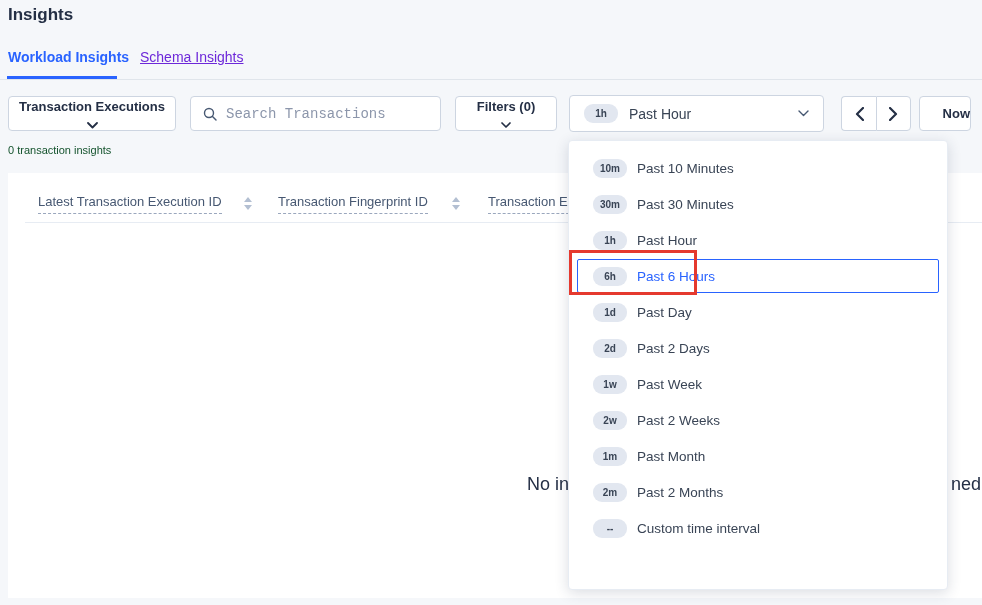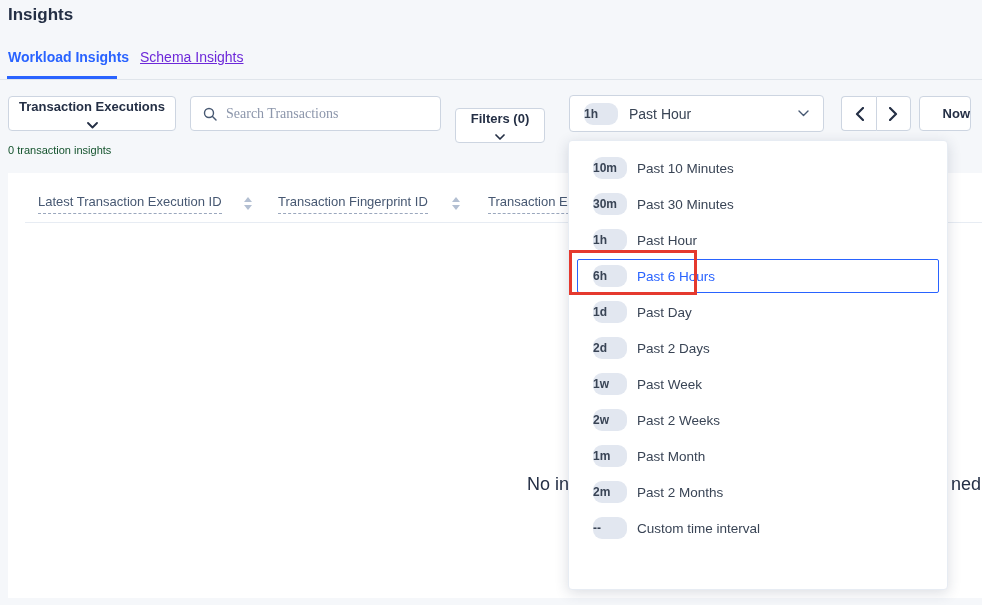--- a/index.html
+++ b/index.html
@@ -24,29 +24,29 @@
   
   .ctl {
     position:absolute; background:#fff; border:1px solid #cdd5e1; border-radius:4px;
     display:flex; align-items:center; font-size:13px; color:#242f45;
   }
   .btn { cursor:pointer; justify-content:center; font-weight:700; gap:8px;flex-direction:column; }
   .btn-select { left:8px; top:96px; width:168px; height:35px; }
   .search-box { left:190px; top:96px; width:251px; height:35px; padding:0 12px; gap:9px; }
   .search-box input {
     border:none; outline:none; flex:1; font-size:14px; color:#394455;
-    font-family:Liberation Serif, serif; background:transparent;
+    font-family:Liberation Mono, monospace; background:transparent;
   }
   .search-box input::placeholder { color:#8c96ab; }
-  .btn-filters { left:455px; top:108px; width:90px; height:35px; }
+  .btn-filters { left:455px; top:96px; width:102px; height:35px; }
   .time-trigger { left:569px; top:95px; width:255px; height:37px; padding:0 14px; gap:11px; cursor:pointer; }
   .time-trigger .chev { margin-left:auto; }
   .badge {
-    background:#e2e7f0; color:#394455; font-weight:700; font-size:12px;
-    border-radius:9px; padding:4px 0; width:34px; text-align:left; flex:0 0 auto;
+    background:#e2e7f0; color:#394455; font-weight:700; font-size:10px;
+    border-radius:9px; padding:4px 0; width:34px; text-align:center; flex:0 0 auto;
   }
   .arrow-group { position:absolute; left:841px; top:96px; display:flex; }
   .arrow-btn {
     width:35px; height:35px; background:#fff; border:1px solid #cdd5e1;
     display:flex; align-items:center; justify-content:center; cursor:pointer;
   }
   .arrow-btn:first-child { border-radius:4px 0 0 4px; border-right:none; }
   .arrow-btn:last-child { border-radius:0 4px 4px 0; }
   .btn-now { left:919px; top:96px; width:52px; height:35px;align-items:flex-end; }
   .results-count { position:absolute; left:8px; top:144px; font-size:11px; color:#14532d; }

